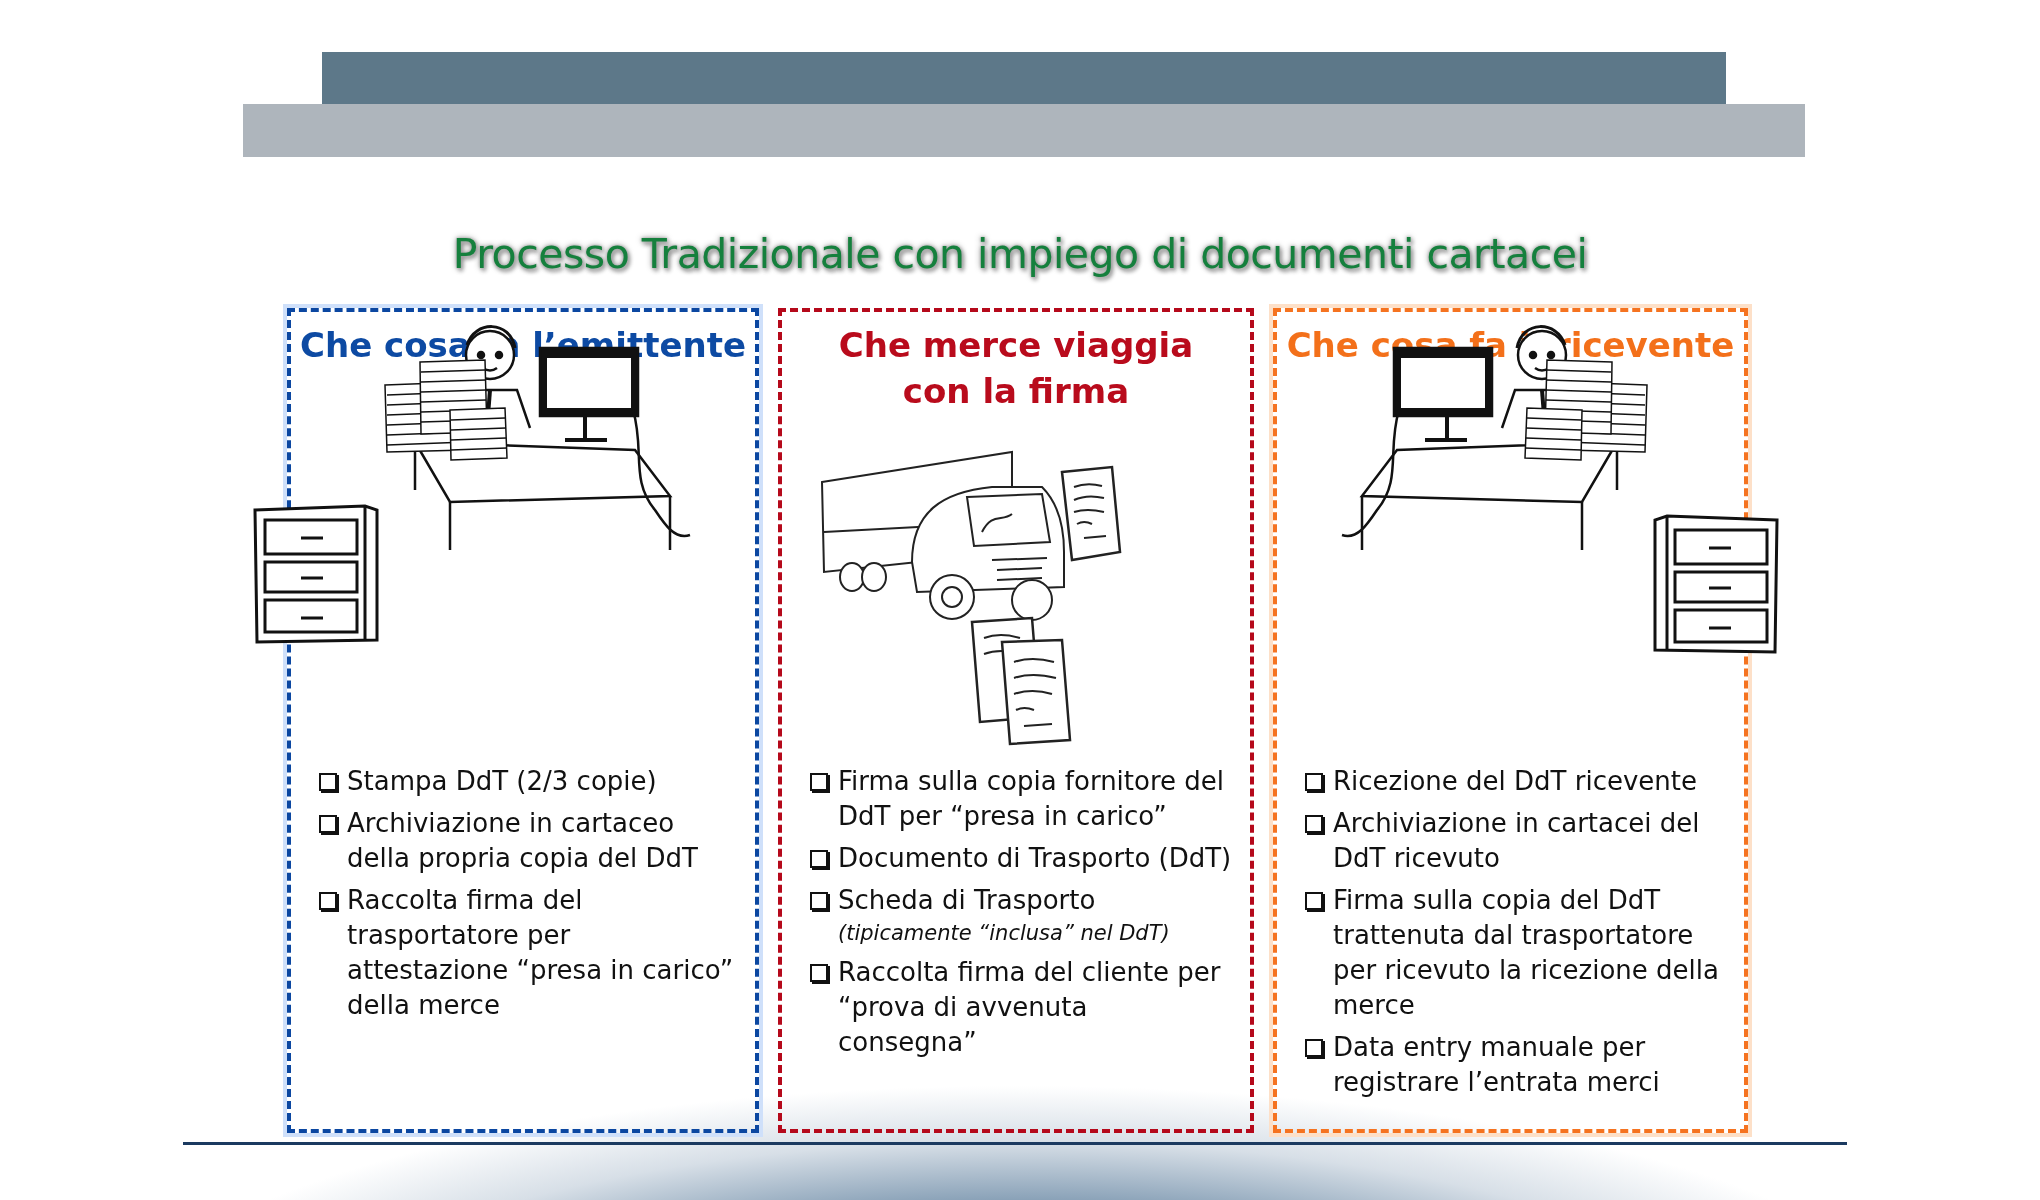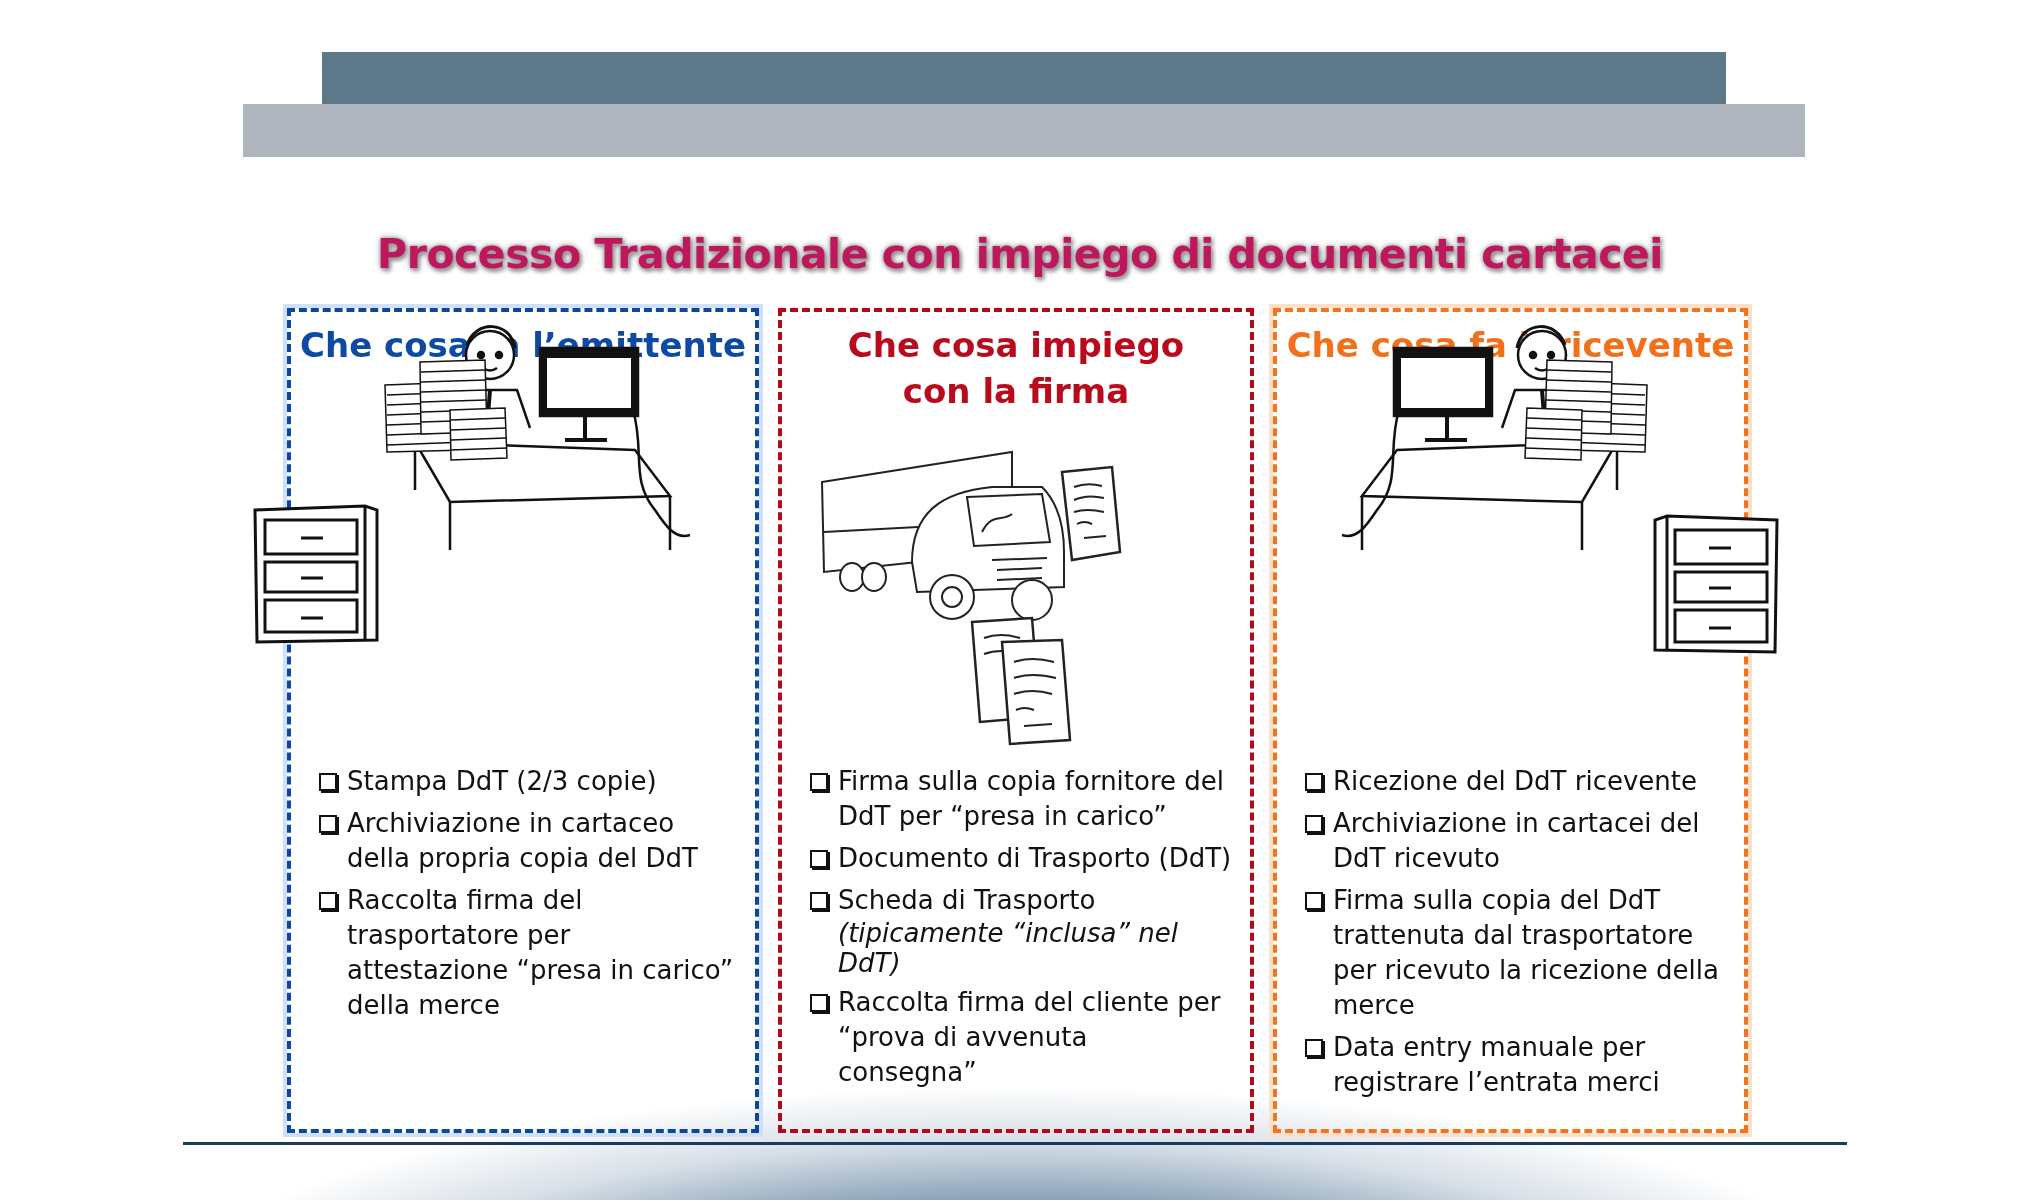--- a/index.html
+++ b/index.html
@@ -10,21 +10,21 @@
   }
   .bottom-glow {
     position:absolute; left:120px; top:980px; width:1800px; height:460px;
     background: radial-gradient(ellipse 50% 55% at 50% 78%, #2d5277 0%, #456a8c 28%, #8aa2b8 55%, #d7dfe7 78%, rgba(255,255,255,0) 100%);
     z-index:0;
   }
   .bar-dark { position:absolute; left:322px; top:52px; width:1404px; height:52px; background:#5d7889; z-index:2; }
   .bar-light { position:absolute; left:243px; top:104px; width:1562px; height:53px; background:#aeb5bc; z-index:1; }
   .title {
     position:absolute; left:0; width:2040px; top:230px; text-align:center;
-    font-size:41px; font-weight:bold; color:#be185d; letter-spacing:-0.5px;
+    font-size:41px; font-weight:normal; color:#15803d; letter-spacing:-0.5px;
     text-shadow: 0 0 6px #9a9a9a, 0 0 3px #a8a8a8, 2px 3px 4px #8c8c8c;
     z-index:3;
   }
   .col {
     position:absolute; top:308px; height:825px; box-sizing:border-box;
     border-width:4px; border-style:dashed; z-index:3;
   }
   .col.blue { left:287px; width:472px; border-color:#0b47a1; box-shadow:0 0 0 4px #cfe0fa; }
   .col.red { left:778px; width:476px; border-color:#b5091b; }
   .col.orange { left:1273px; width:475px; border-color:#f57320; box-shadow:0 0 0 4px #fde0c8; }
@@ -38,21 +38,21 @@
   .illus { position:absolute; }
   .list { position:absolute; left:14px; right:6px; top:440px; margin:12px; padding:0; list-style:none; }
   .list li {
     position:relative; padding-left:30px; font-size:26px; line-height:35px; color:#111;
     margin-bottom:7px;
   }
   .list li .bullet {
     position:absolute; left:2px; top:9px; width:14px; height:14px;
     border:2px solid #111; box-shadow:2px 2px 0 #111; background:#fff;
   }
-  .list li .note { display:block; font-style:italic; font-size:26px; line-height:30px; }
+  .list li .note { display:block; font-style:italic; font-size:21px; line-height:30px; }
   .rule { position:absolute; left:183px; top:1142px; width:1664px; height:3px; background:#1b3a60; z-index:3; }
 </style>
 </head>
 <body>
 
 <div class="bottom-glow"></div>
 <div class="bar-dark"></div>
 <div class="bar-light"></div>
 
 <div class="title">Processo Tradizionale con impiego di documenti cartacei</div>
@@ -99,21 +99,21 @@
   </svg>
   <ul class="list">
     <li><span class="bullet"></span><span>Stampa DdT (2/3 copie)</span></li>
     <li><span class="bullet"></span><span>Archiviazione in cartaceo della propria copia del DdT</span></li>
     <li><span class="bullet"></span><span>Raccolta firma del trasportatore per attestazione “presa in carico” della merce</span></li>
   </ul>
 </div>
 
 <div class="col red">
   <div class="col-head">
-    <div>Che cosa impiego</div>
+    <div>Che merce viaggia</div>
     <div>con la firma</div>
   </div>
   <svg class="illus" style="left:20px;top:130px;" width="420" height="310" viewBox="0 0 420 310">
     <g fill="none" stroke="#222" stroke-width="2">
 
       <path d="M20 40 L210 10 L210 110 L22 130 Z" fill="#fff"></path>
       <path d="M22 90 L210 80"></path>
 
       <path d="M110 120 C110 70 140 50 190 45 L240 45 C255 60 262 80 262 110 L262 145 L115 150 Z" fill="#fff"></path>
       <path d="M165 55 L240 52 L248 100 L172 104 Z"></path>

